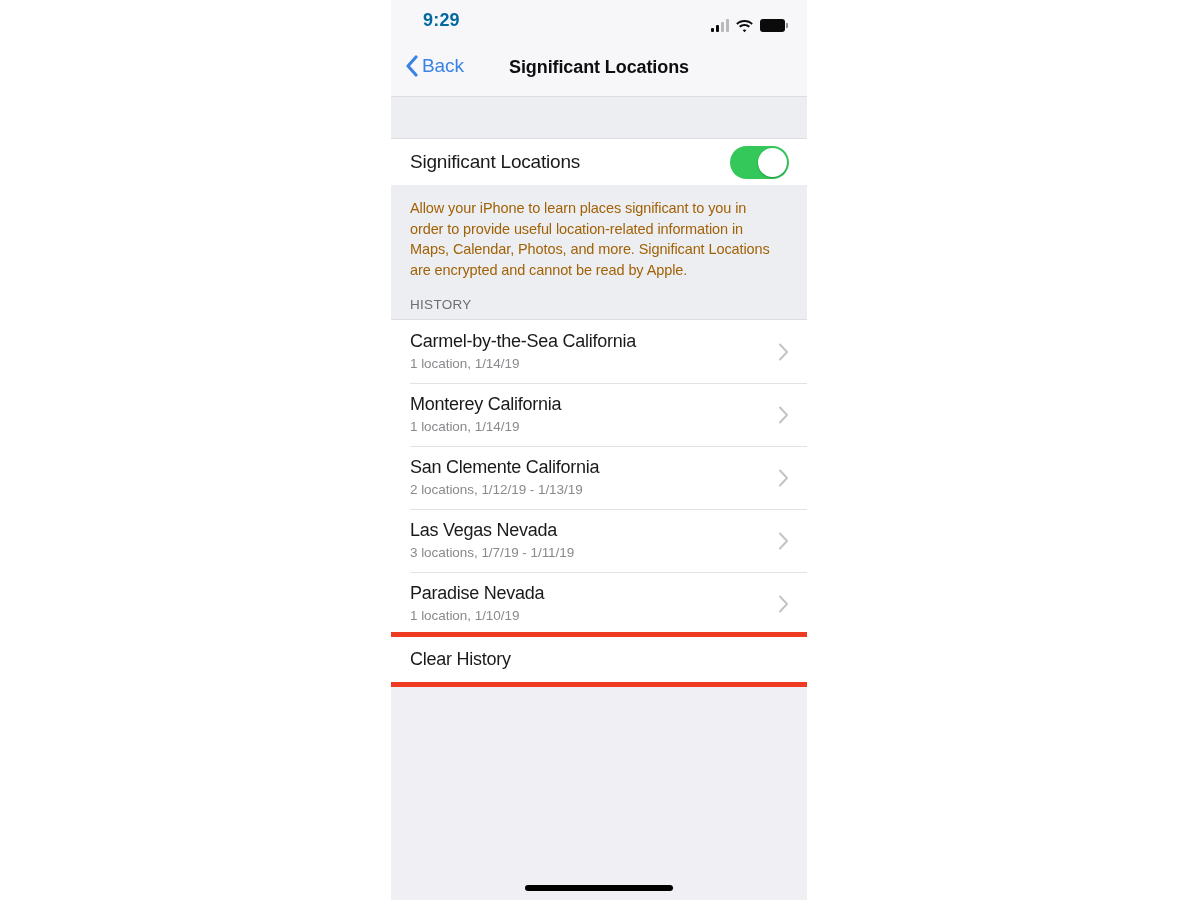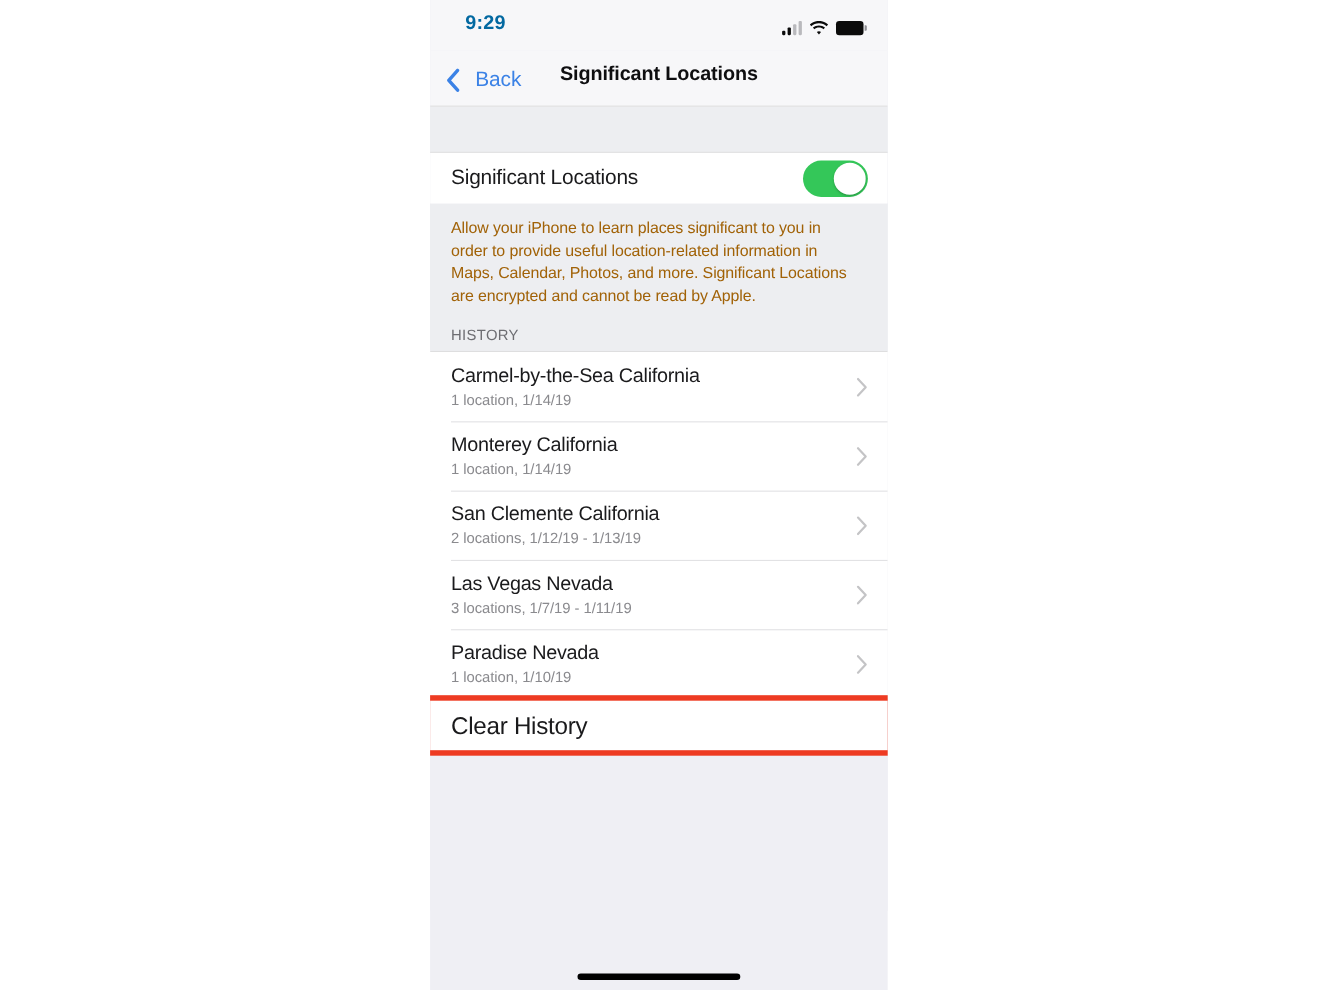--- a/index.html
+++ b/index.html
@@ -93,24 +93,24 @@
   
   .nav-bar {
     position: relative;
     height: 50px;
     background: #f7f7f9;
     border-bottom: 1px solid #dededf;
   }
   .nav-back {
     position: absolute;
     left: 14px;
-    top: 16px;
+    top: 9px;
     display: flex;
     align-items: center;
-    gap: 14px;
+    gap: 4px;
     cursor: pointer;
   }
   .nav-back .chev {
     width: 13px;
     height: 22px;
     display: block;
   }
   .nav-back-label {
     font-size: 19px;
     color: #3b82e6;
@@ -240,21 +240,21 @@
   .clear-wrap {
     position: relative;
     margin-top: 1px;
   }
   .clear-row {
     height: 47px;
     display: flex;
     align-items: center;
     padding: 0 19px;
     background: #ffffff;
-    font-size: 22px;
+    font-size: 18px;
     color: #1a1a1c;
     letter-spacing: -0.25px;
     cursor: pointer;
     box-sizing: border-box;
     text-align: right;
   }
   .highlight-box {
     position: absolute;
     left: -5px;
     top: -4px;

